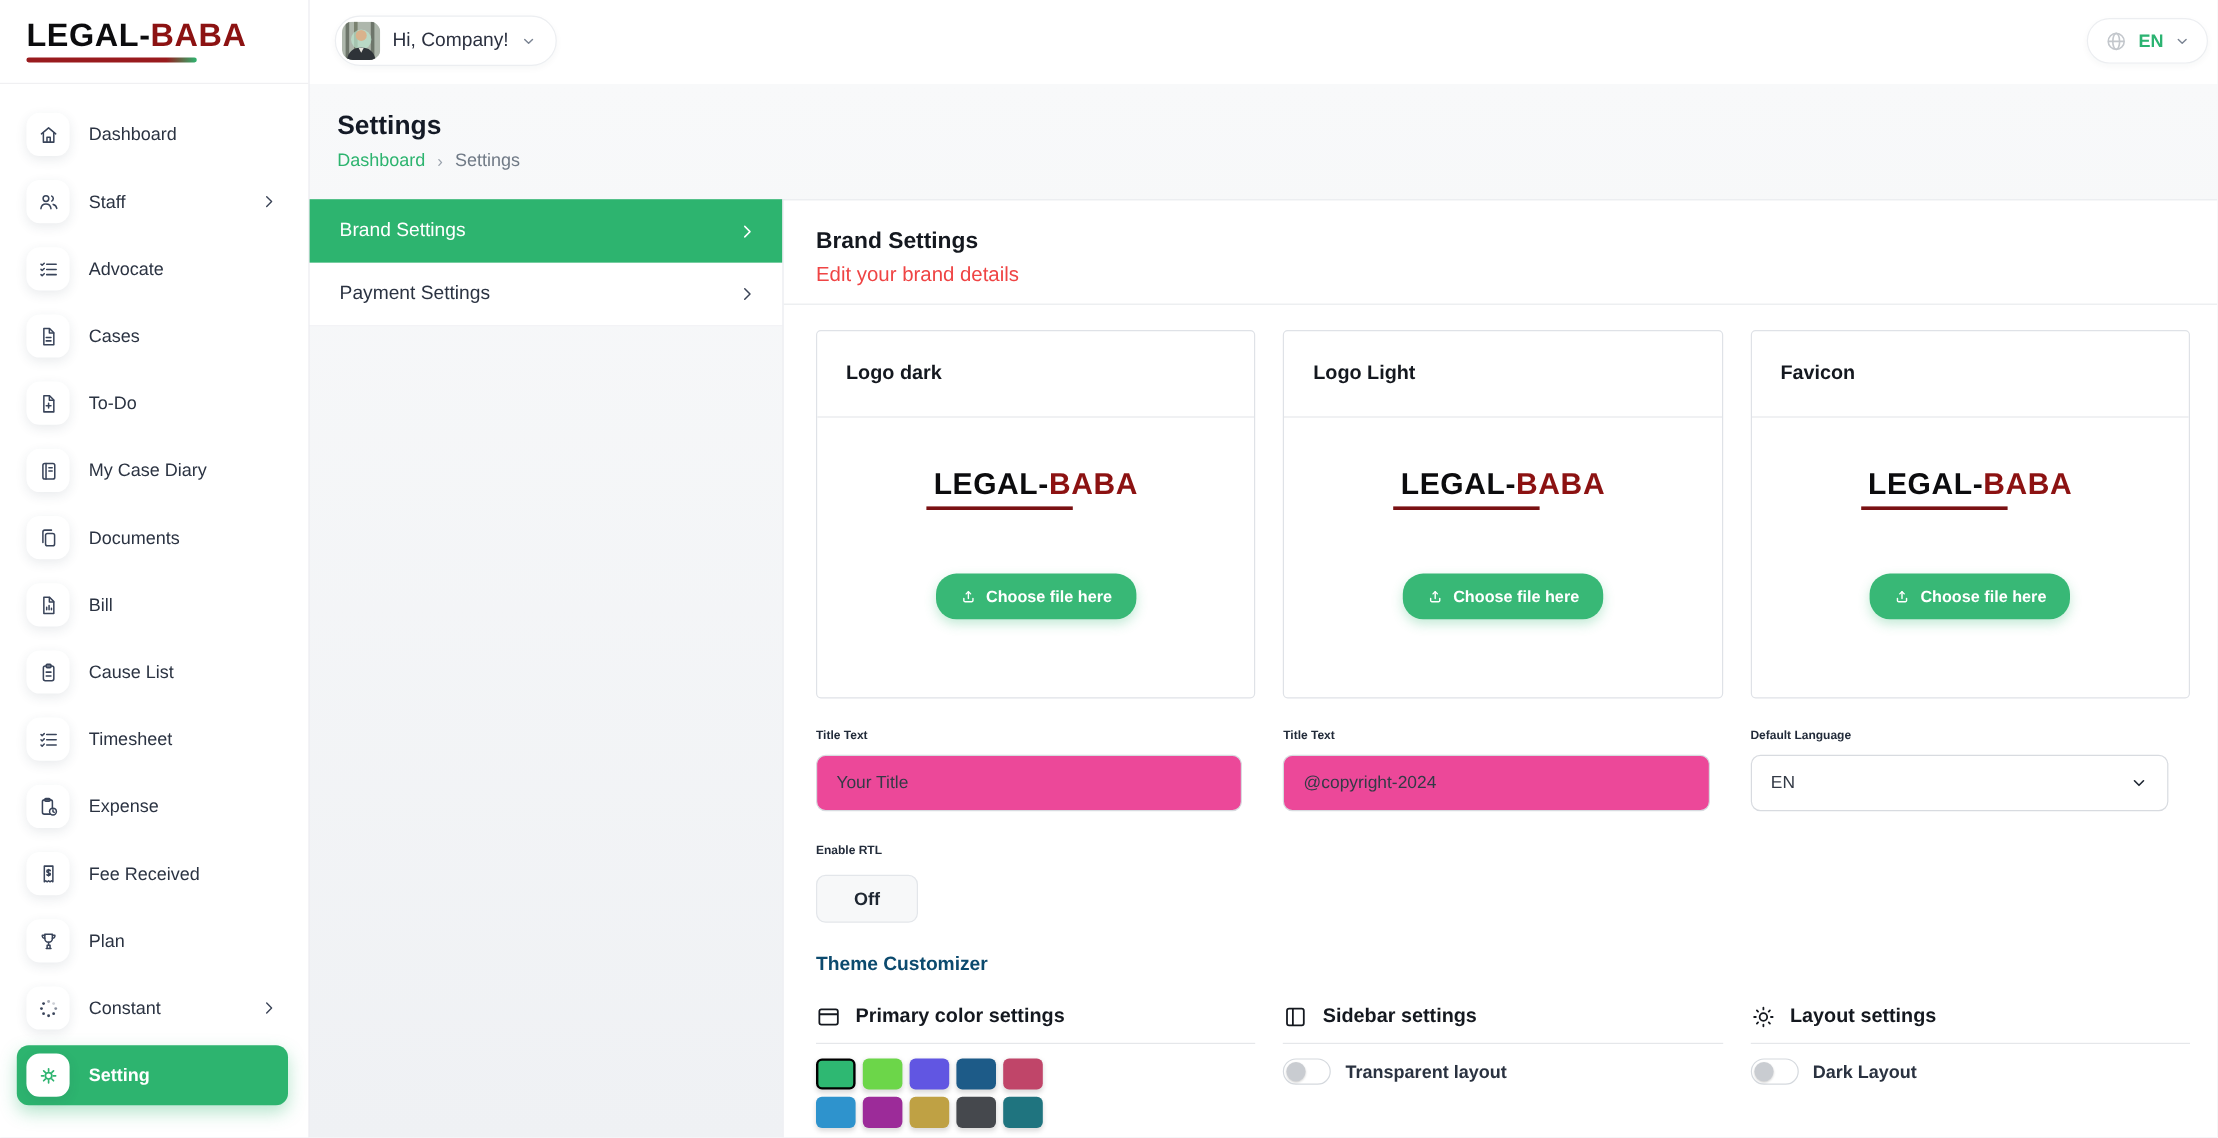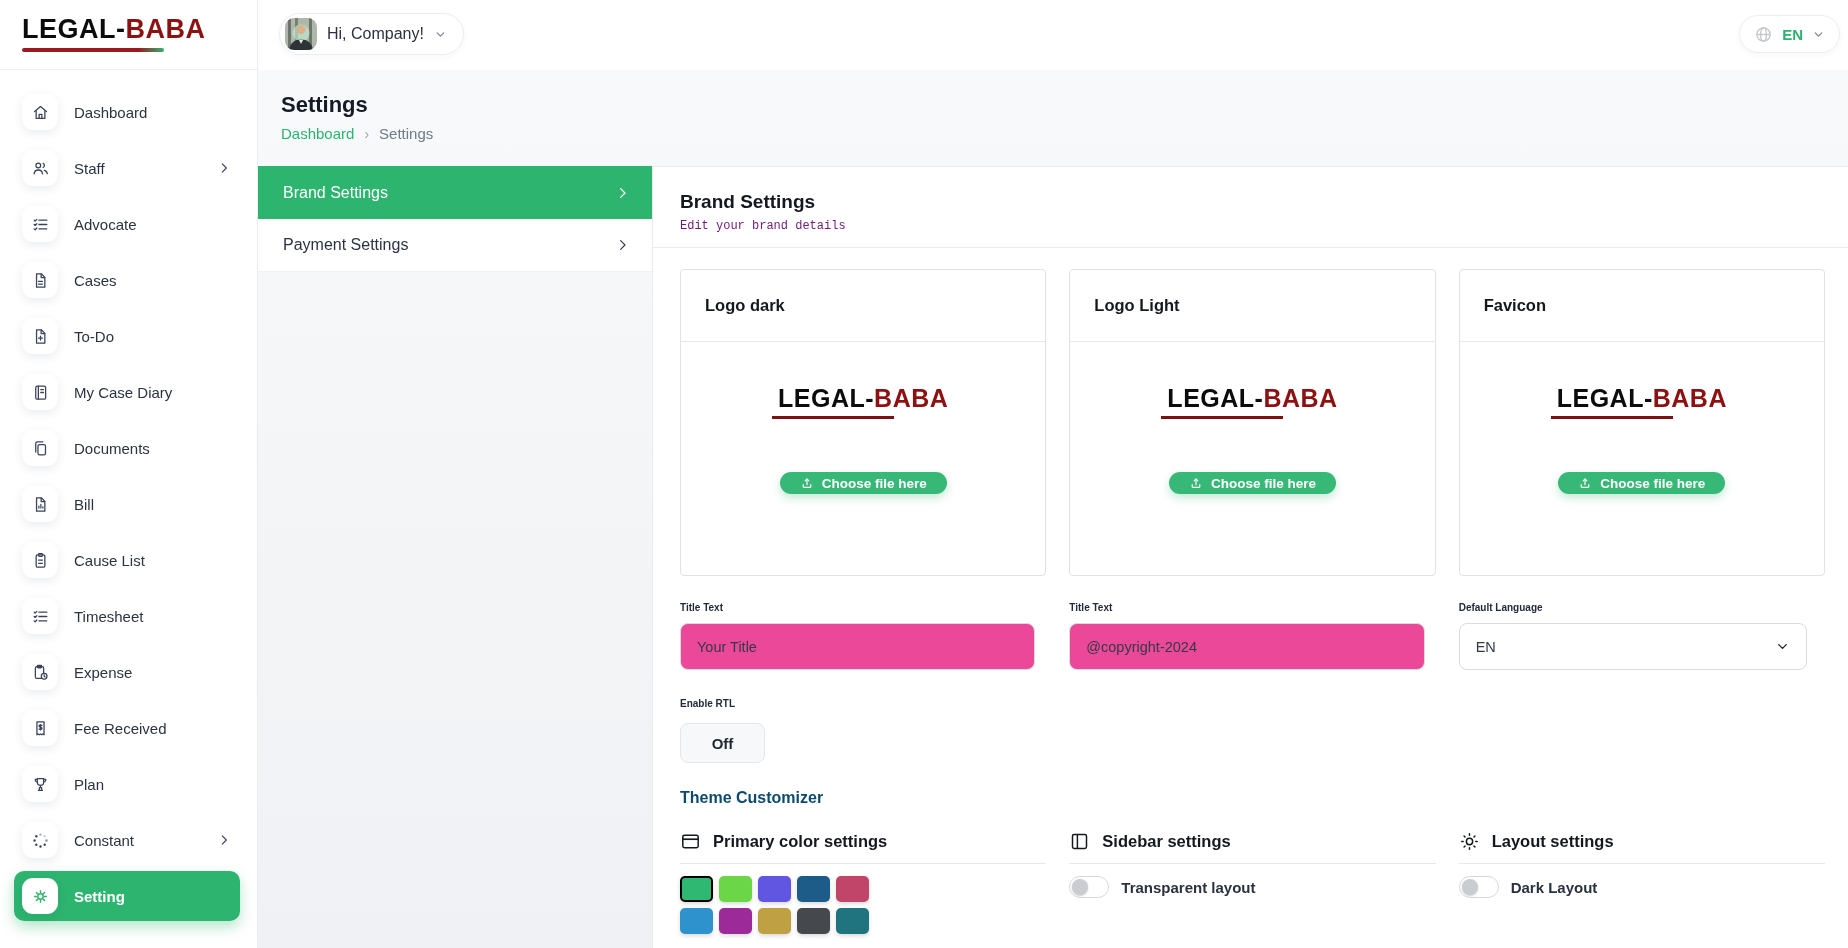--- a/index.html
+++ b/index.html
@@ -53,33 +53,33 @@
   .menu-row { position:relative; height:53px; display:flex; align-items:center; padding-left:26px;
               font-size:16px; cursor:pointer; background:#fff; color:#2b3342; border-bottom:1px solid #f0f1f4; }
   .menu-row .row-chev { position:absolute; right:24px; top:50%; transform:translateY(-50%); display:flex; }
   .menu-row.active { background:#2db46f; color:#ffffff; border-bottom:none; }
 
   
   .main-panel { position:absolute; left:395px; top:96px; right:0; bottom:0; background:#ffffff;
                 border-left:1px solid #e8eaee; border-top:1px solid #e8eaee; overflow:hidden; }
   .panel-head { padding:24px 27px 0; }
   .panel-title { font-size:19px; font-weight:bold; color:#14181f; }
-  .panel-sub { margin-top:6px; font-size:12px; color:#701a75;font-family:Liberation Mono, monospace; }
+  .panel-sub { margin-top:6px; font-size:17px; color:#ef4444; }
   .panel-divider { margin-top:14px; border-top:1px solid #e9ebee; }
 
   .cards { margin:21px 23px 0 27px; display:grid; grid-template-columns:repeat(3,1fr); gap:23px; }
   .u-card { background:#fff; border:1px solid #dfe2e7; border-radius:4px; height:307px; overflow:hidden; }
   .u-card-head { height:72px; display:flex; align-items:center; padding-left:24px;
                  border-bottom:1px solid #e6e8ec; font-size:16.5px; font-weight:bold; color:#14181f; }
   .u-card-body { display:flex; flex-direction:column; align-items:center; }
   .mini-logo { margin-top:42px; text-align:left; }
   .mini-logo-text { font-size:25px; font-weight:bold; letter-spacing:.5px; color:#0c0c0e; white-space:nowrap; }
   .mini-logo-text .accent { color:#8c1212; }
   .mini-underline { width:122px; height:3px; background:#7a1113; margin:3px 0 0 -6px; }
-  .choose-btn { margin-top:53px; height:22px; border:none; border-radius:17px; background:#38b876; color:#fff;
+  .choose-btn { margin-top:53px; height:38px; border:none; border-radius:17px; background:#38b876; color:#fff;
                 font-family:inherit; font-size:13.5px; font-weight:bold; display:flex; align-items:center;
                 gap:8px; padding:0 20px; cursor:pointer; box-shadow:0 4px 10px rgba(56,184,118,.30); }
 
   .form-row { margin:26px 23px 0 27px; display:grid; grid-template-columns:repeat(3,1fr); gap:23px; }
   .field-label { font-size:10px; font-weight:bold; color:#222b3a; margin-bottom:10px; }
   .text-input { width:97%; height:47px; border:1px solid #d8dbe0; border-radius:8px; padding:0 16px;
                 font-family:inherit; font-size:14.5px; color:#333a46; background:#ec4899; outline:none; }
   .select-box { position:relative; width:95%; height:47px; border:1px solid #d8dbe0; border-radius:8px;
                 background:#fff; display:flex; align-items:center; padding:0 16px; font-size:14.5px;
                 color:#333a46; cursor:pointer; }

